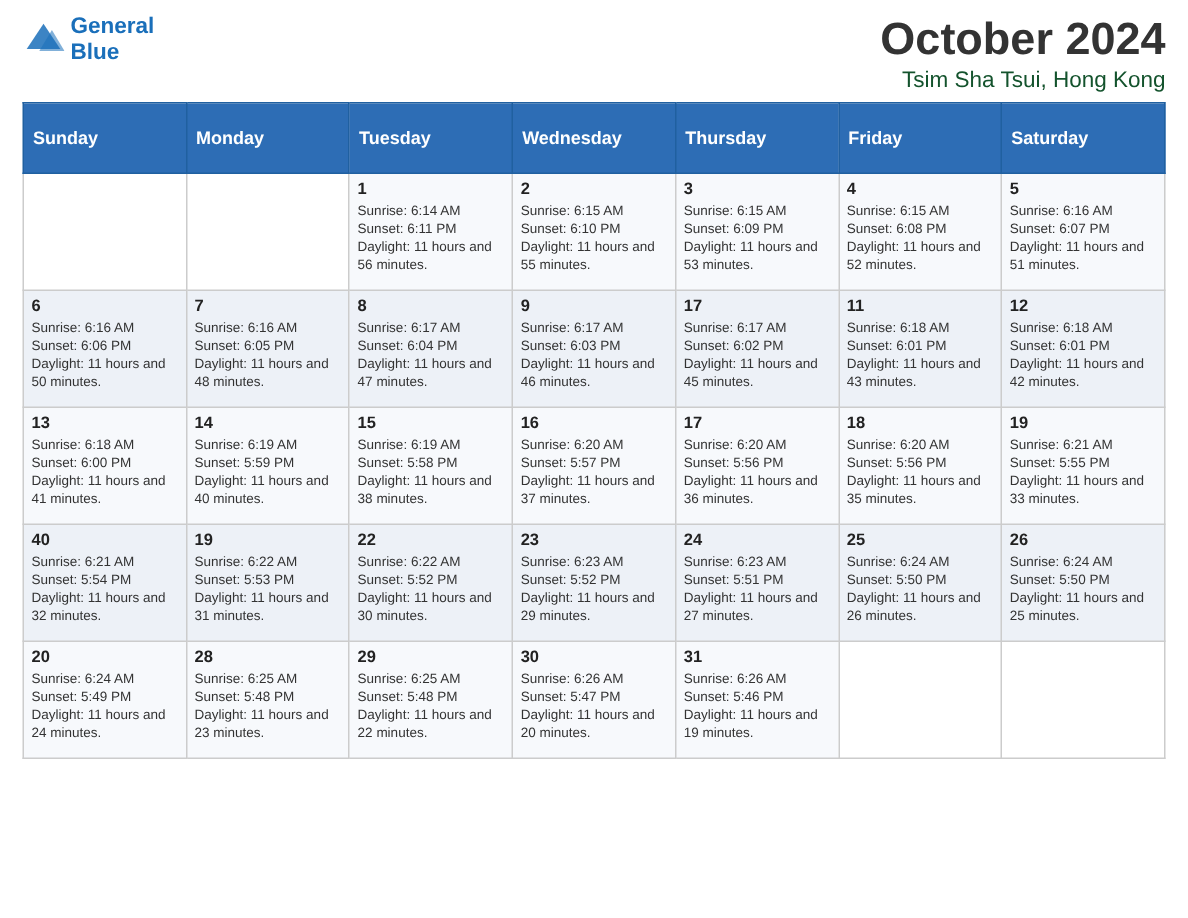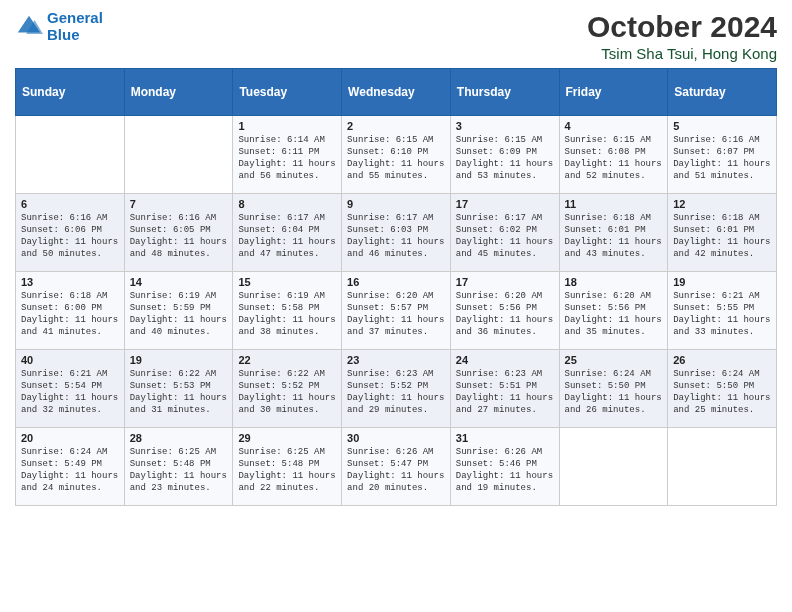--- a/index.html
+++ b/index.html
@@ -88,21 +88,20 @@
       font-size: 11px;
       font-weight: bold;
       color: #222;
       display: block;
       margin-bottom: 2px;
     }
     .day-info {
       font-size: 9px;
       color: #333;
       line-height: 1.35;
-      font-family: Liberation Mono, monospace;
     }
     .empty-cell {
       background: #fff !important;
     }
   </style>
 </head>
 <body>
 
 <div class="page">
   <div class="header">

